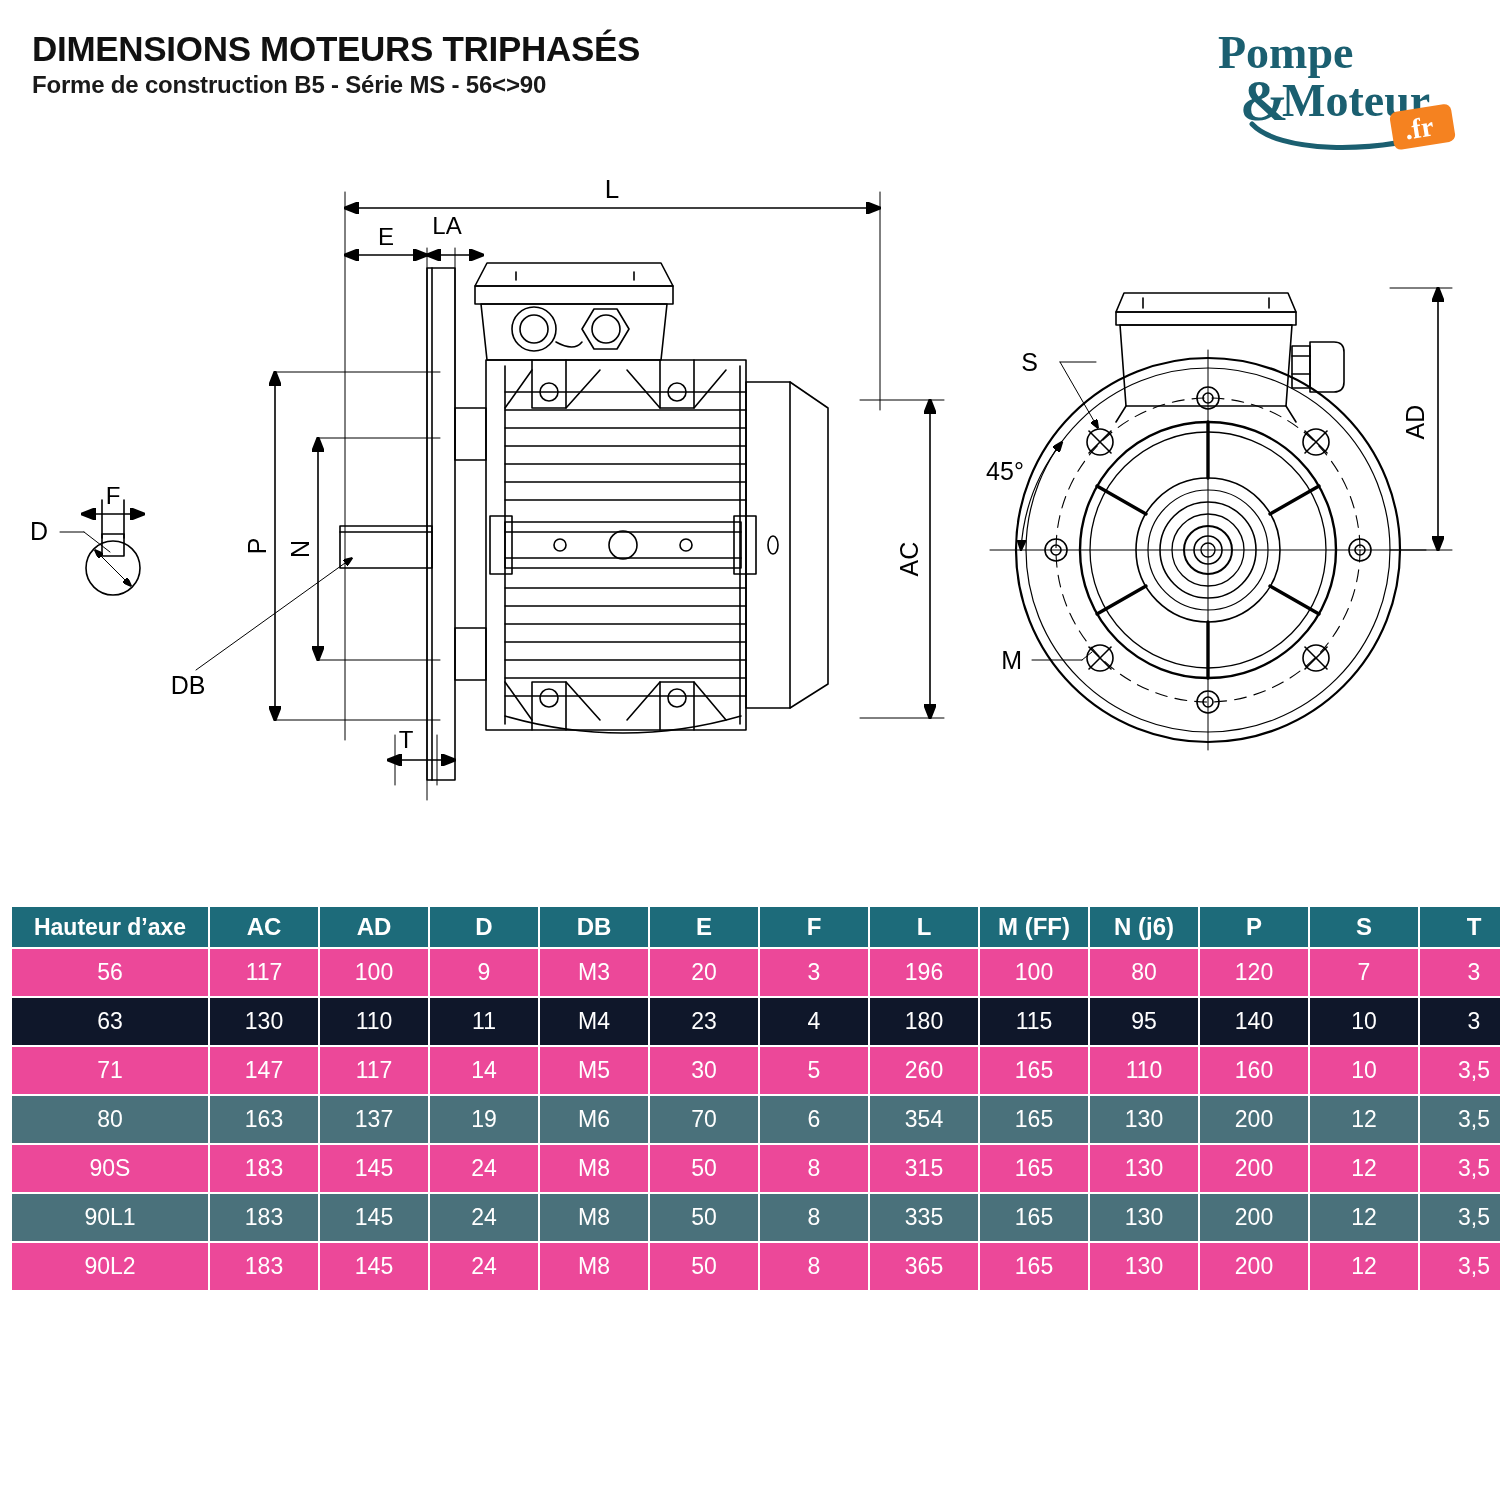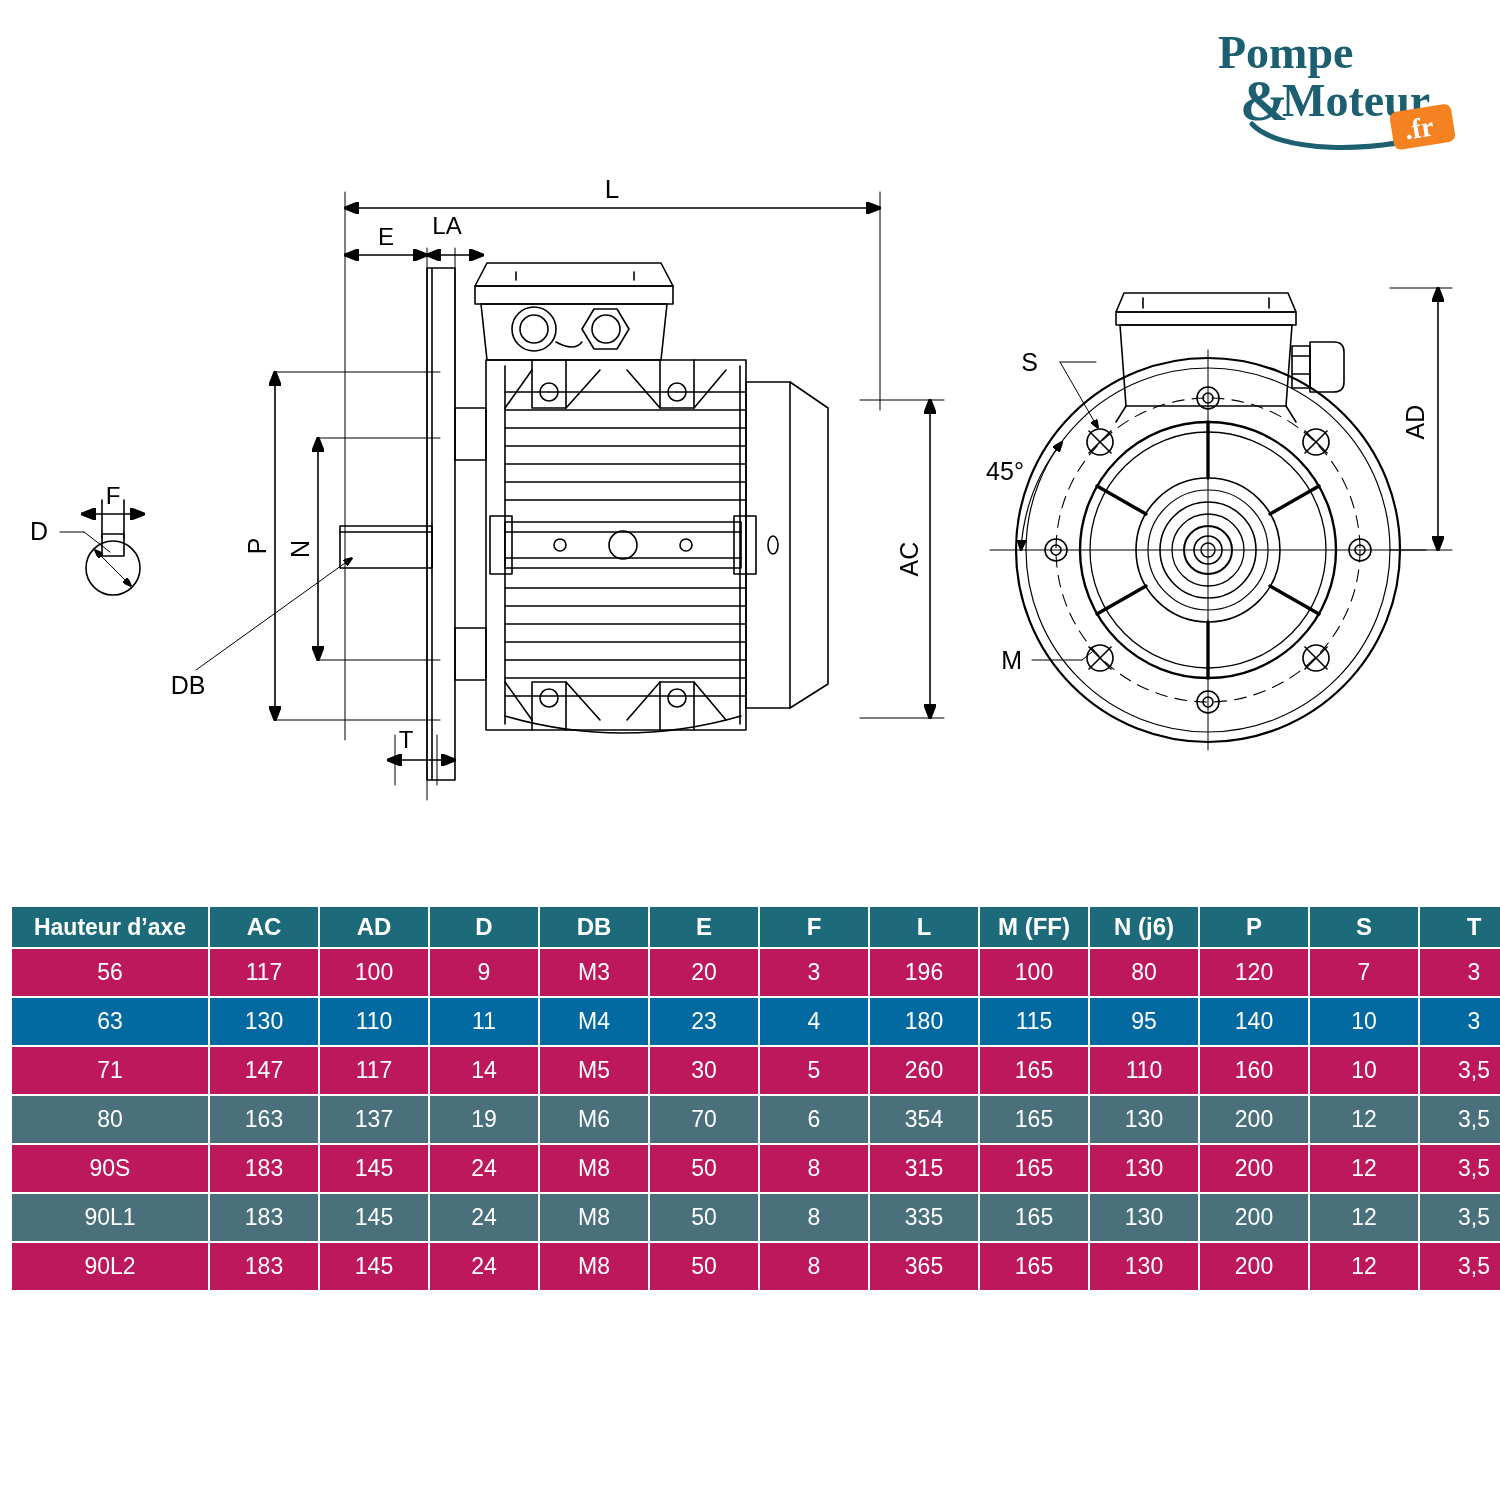--- a/index.html
+++ b/index.html
@@ -41,32 +41,36 @@
     text-align: center; vertical-align: middle;
     color: #ffffff; font-size: 23px;
     height: 47px; padding: 0 2px;
     white-space: nowrap;
   }
   table.dims th {
     background: #1d6b7a; font-weight: bold; font-size: 24px;
     height: 40px;
   }
   table.dims th.first { font-size: 23px; }
-  tr.rowA td { background: #be185d; margin-left: 44px; }
+  tr.rowA td { background: #ec4899; margin-left: 44px; }
   tr.rowB td { background: #4a717b; }
-  tr.hl td { background: #0369a1; font-weight: normal; }
+  tr.hl td { background: #0f172a; font-weight: normal; }
   col.c0 { width: 196px; }
   col.cx { width: 108px; }
 </style>
 </head>
 <body>
 
 <div class="page">
 
   <div class="header">
+    <div class="title-block">
+      <div class="title">DIMENSIONS MOTEURS TRIPHASÉS</div>
+      <div class="subtitle">Forme de construction B5 - Série MS - 56&lt;&gt;90</div>
+    </div>
 
     <div class="logo">
       <svg width="272" height="130" viewBox="0 0 272 130" xmlns="http://www.w3.org/2000/svg">
         <text x="18" y="48" font-family="Liberation Serif, serif" font-size="46" font-weight="bold" fill="#1b5f70">Pompe</text>
         <text x="40" y="100" font-family="Liberation Serif, serif" font-size="58" font-weight="bold" fill="#1b5f70">&amp;</text>
         <text x="82" y="96" font-family="Liberation Serif, serif" font-size="46" font-weight="bold" fill="#1b5f70">Moteur</text>
         <path d="M52 104 C 78 132, 170 136, 250 110" stroke="#1b5f70" stroke-width="5" fill="none" stroke-linecap="round"></path>
         <g transform="rotate(-9 222 110)">
           <rect x="192" y="88" width="62" height="38" rx="7" fill="#f58220"></rect>
           <text x="205" y="117" font-family="Liberation Serif, serif" font-size="28" font-weight="bold" fill="#ffffff">.fr</text>

